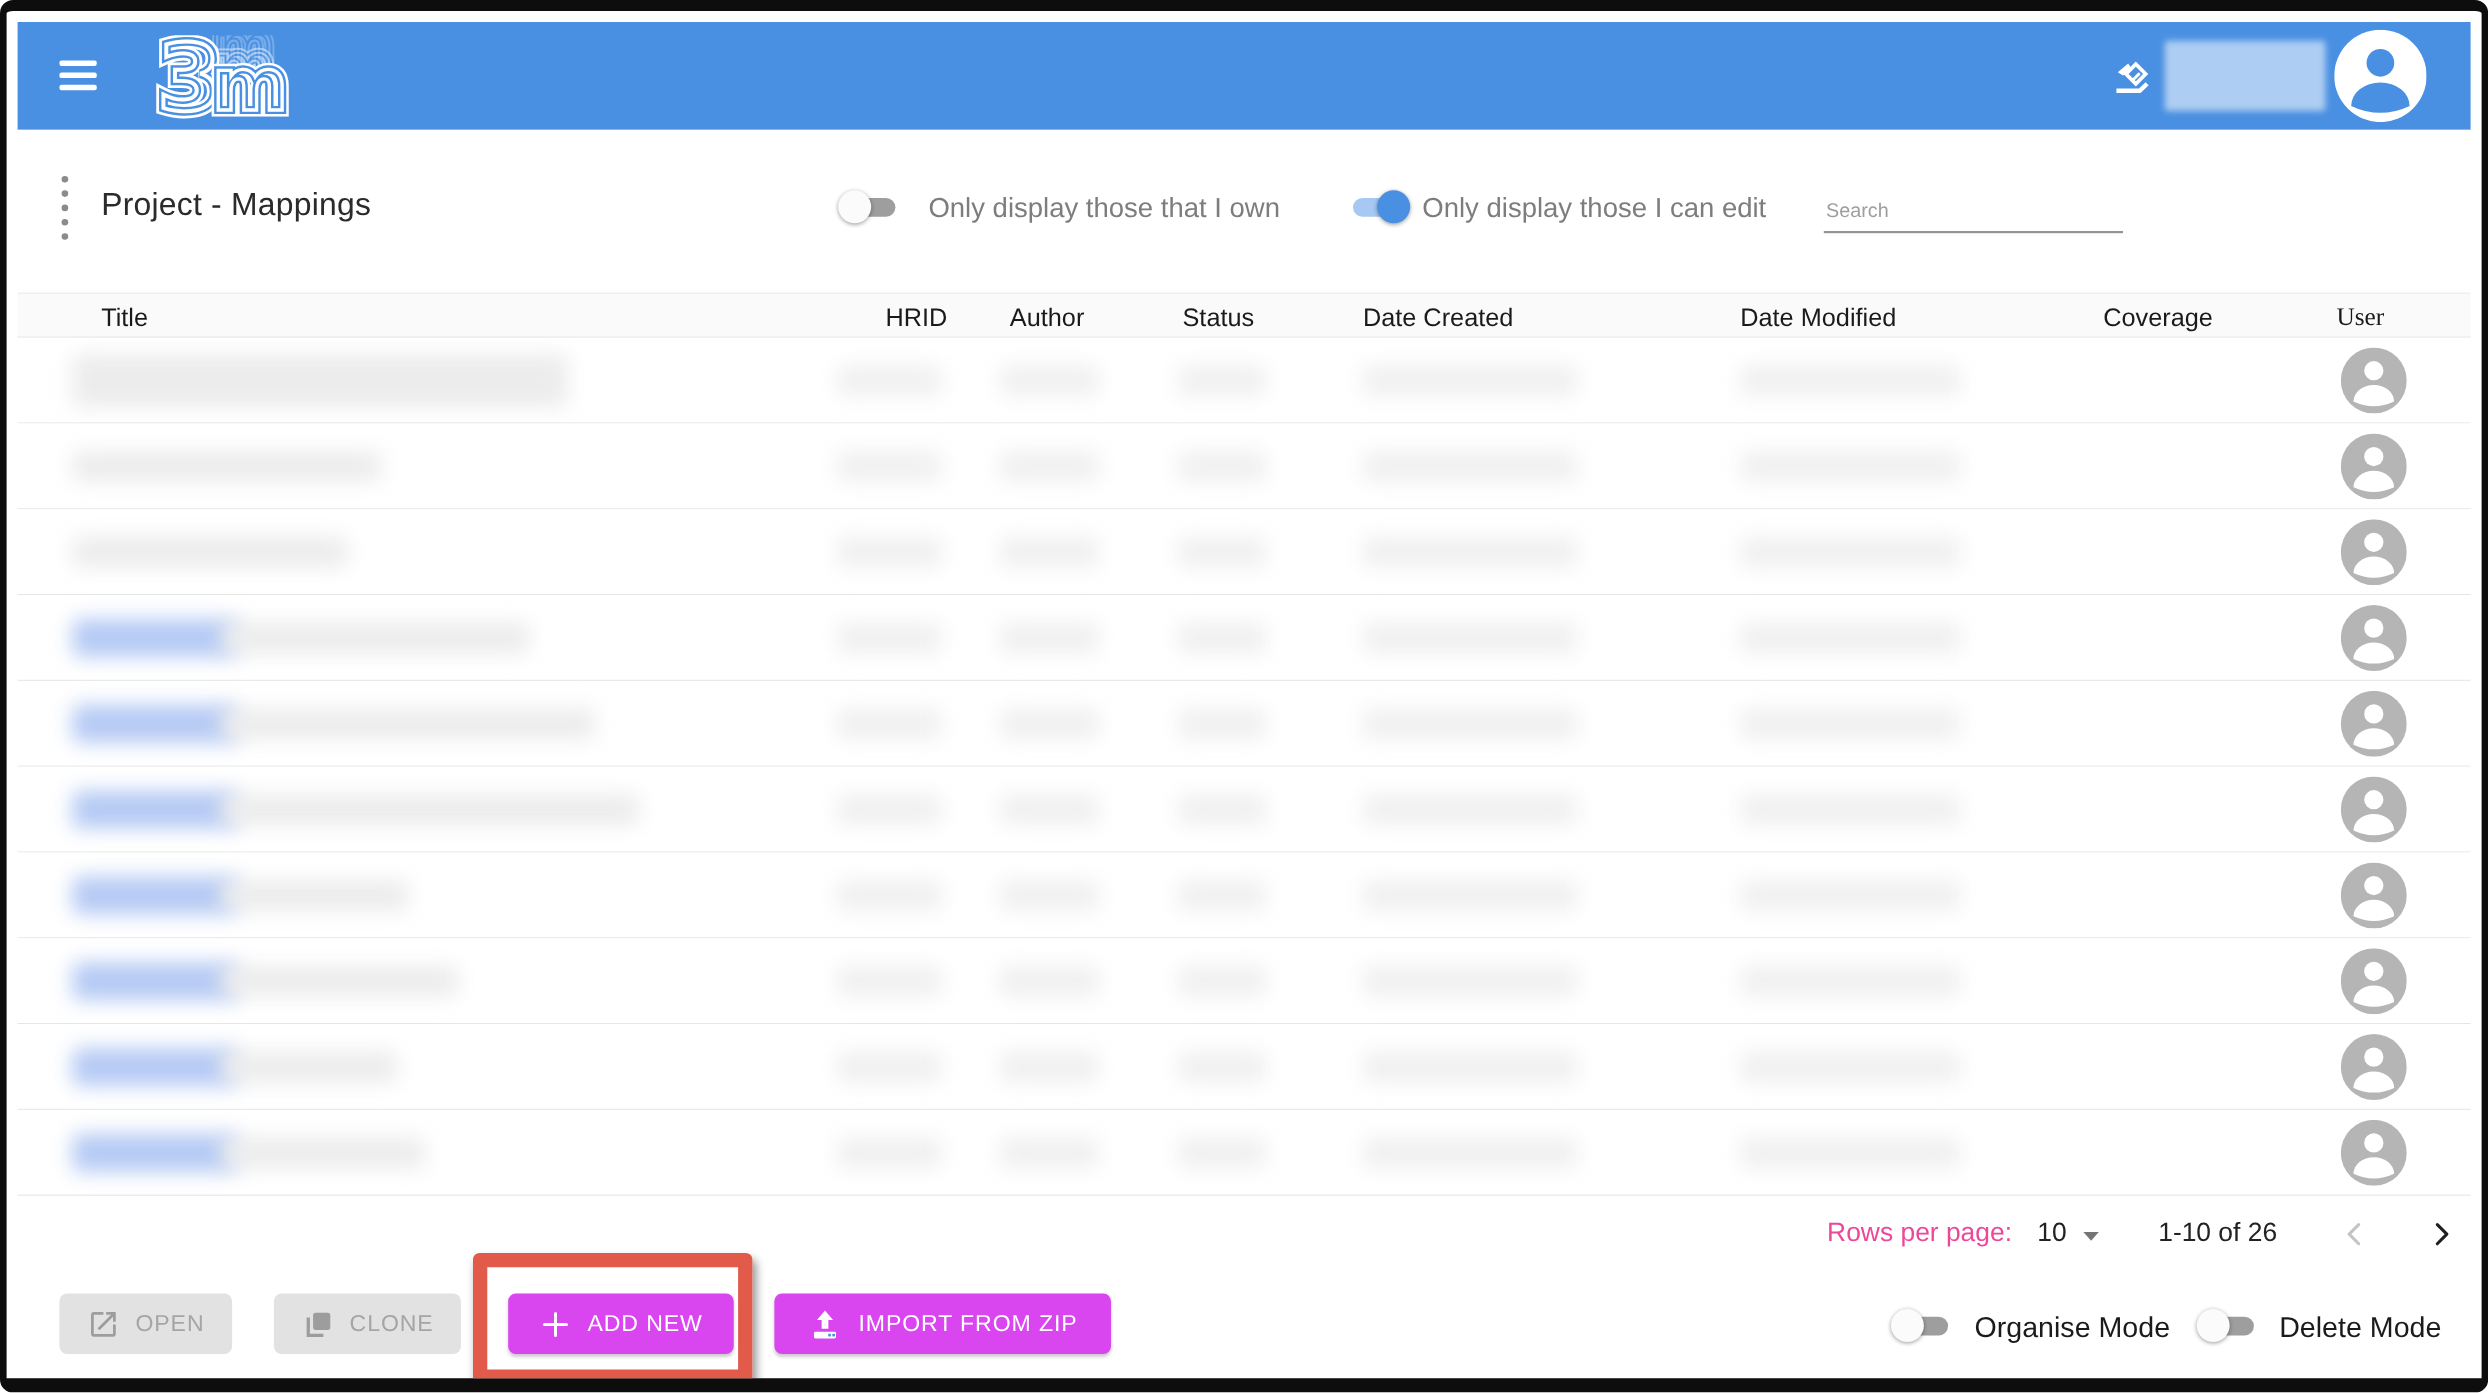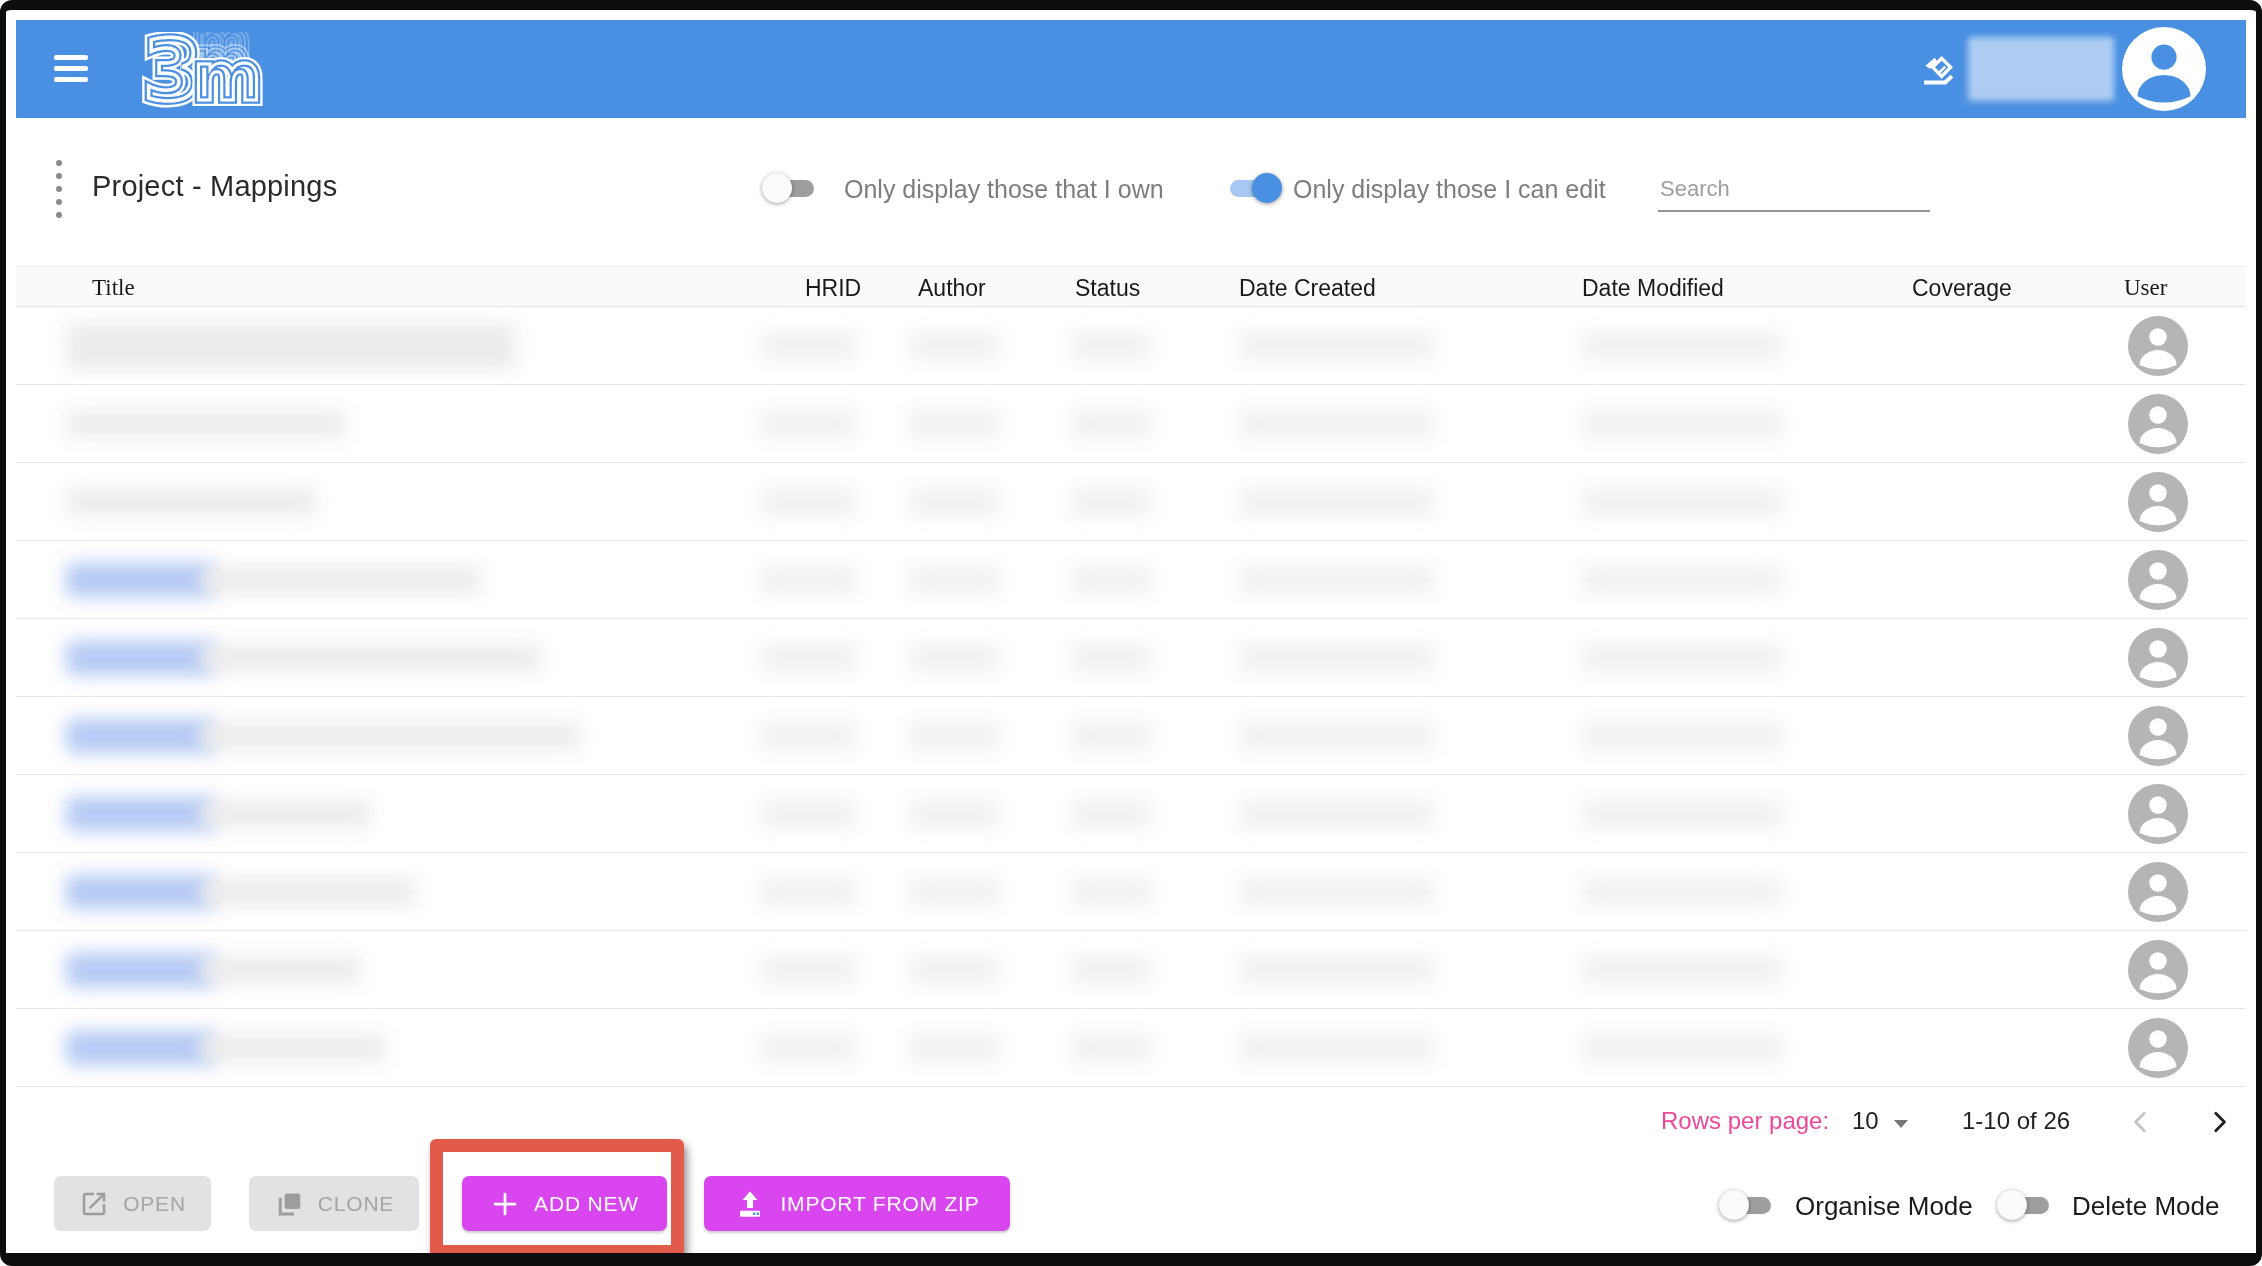--- a/index.html
+++ b/index.html
@@ -21,21 +21,21 @@
   .dots-handle{position:absolute;left:40px;top:42px;width:8px;}
   .dots-handle i{display:block;width:6px;height:6px;border-radius:50%;background:#8b8b8b;margin-bottom:7px;}
   .page-title{position:absolute;left:76px;top:52px;font-size:29px;color:#2b2b2b;letter-spacing:0.2px;}
   .tog-label{position:absolute;top:57px;font-size:25px;color:#7d7d7d;}
   .switch{position:absolute;width:50px;height:21px;cursor:pointer;}
   .switch .track{position:absolute;left:2px;right:2px;top:2px;height:17px;border-radius:9px;background:#9e9e9e;}
   .switch .knob{position:absolute;top:-5px;left:-4px;width:30px;height:30px;border-radius:50%;background:#fbfbfb;box-shadow:0 1px 4px rgba(0,0,0,0.4);}
   .switch.on .track{background:#a6c8f2;}
   .switch.on .knob{left:24px;background:#4a90e2;}
   .search-wrap{position:absolute;left:1642px;top:40px;width:272px;height:52px;border-bottom:2px solid #949494;cursor:text;}
-  .search-placeholder{position:absolute;left:2px;bottom:8px;font-size:22px;color:#9e9e9e;margin-top:39px;}
+  .search-placeholder{position:absolute;left:2px;bottom:8px;font-size:18px;color:#9e9e9e;margin-top:39px;}
   .select-wrap{position:absolute;left:1935px;top:36px;width:300px;height:56px;border-bottom:2px solid #8a8a8a;}
   .select-value{position:absolute;left:4px;bottom:10px;font-size:26px;color:#1f1f1f;}
   .select-clear{position:absolute;right:100px;bottom:8px;font-size:30px;color:#b8b8b8;line-height:1;cursor:pointer;}
   .select-divider{position:absolute;right:78px;bottom:6px;width:1px;height:34px;background:#d0d0d0;}
   .select-chevron{position:absolute;right:30px;bottom:10px;cursor:pointer;}
 
   
   .thead{position:relative;height:41px;background:#fafafa;border-top:1px solid #ececec;border-bottom:1px solid #e3e3e3;box-sizing:border-box;}
   .thead span{position:absolute;top:8px;font-size:23px;font-weight:500;color:#1a1a1a;}
   .tbody{position:relative;}
@@ -132,21 +132,21 @@
     </div>
     <div class="tog-label" style="left:1277px;">Only display those I can edit</div>
 
     <div class="search-wrap">
       <div class="search-placeholder">Search</div>
     </div>
 
   </div>
 
   <div class="thead">
-    <span style="left:76px;font-family:Liberation Serif, serif;">Title</span>
+    <span style="left:76px;">Title</span>
     <span style="left:789px;">HRID</span>
     <span style="left:902px;">Author</span>
     <span style="left:1059px;">Status</span>
     <span style="left:1223px;">Date Created</span>
     <span style="left:1566px;">Date Modified</span>
     <span style="left:1896px;">Coverage</span>
     <span style="left:2108px;font-family:Liberation Serif, serif;">User</span>
   </div>
 
   <div class="tbody" id="tbody">

